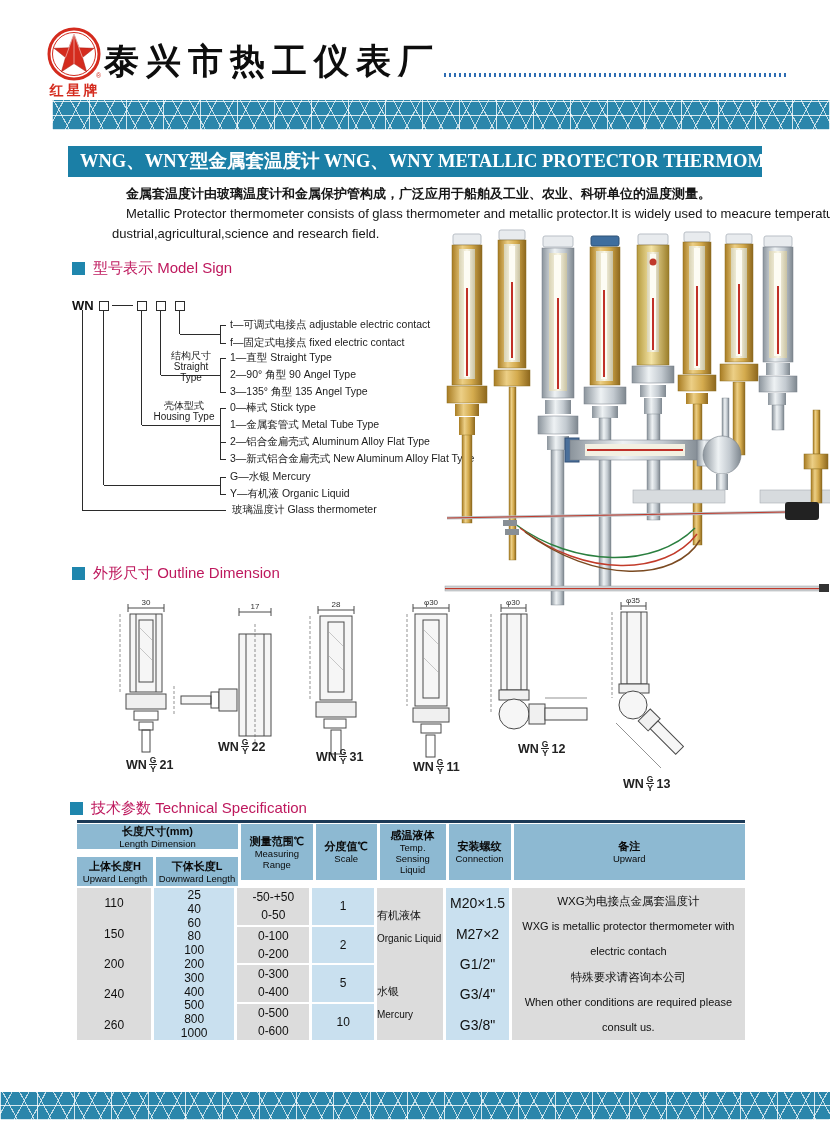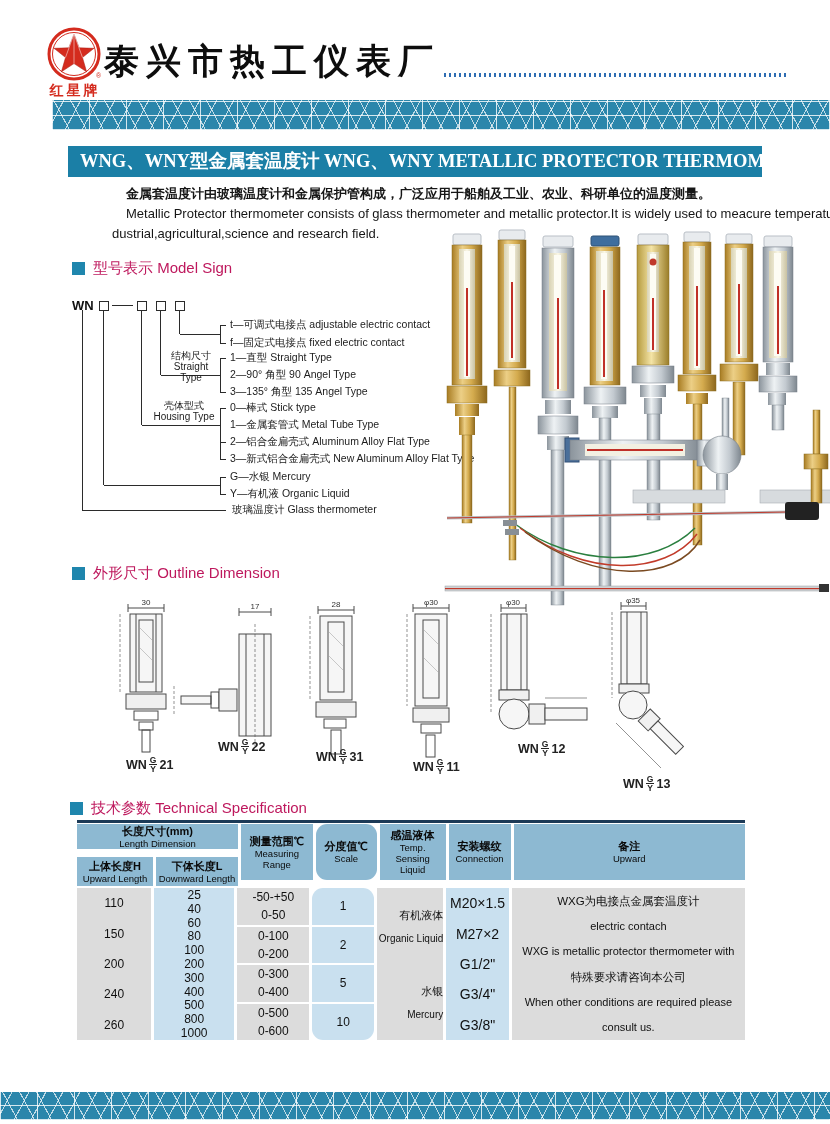--- a/index.html
+++ b/index.html
@@ -61,30 +61,30 @@
   .tbl-rule{height:3px;background:#1c3a57;}
   .thead{display:flex;gap:3px;margin-top:1px;}
   .th{background:#8db9d2;display:flex;flex-direction:column;align-items:center;
       justify-content:center;text-align:center;color:#0a0a0a;box-sizing:border-box;}
   .th .zh{font-size:11px;font-weight:bold;line-height:13px;}
   .th .en{font-size:9.5px;line-height:11px;}
   .th-tall{height:56px;}
   .col12{width:161px;display:flex;flex-direction:column;gap:8px;}
   .th-group{height:25px;}
   .th-subrow{display:flex;gap:3px;height:29px;}
-  .w1{width:76px;} .w2{width:82px;} .w3{width:74px;} .w4{width:63px;border-radius:11px;}
+  .w1{width:76px;} .w2{width:82px;} .w3{width:74px;} .w4{width:63px;}
   .w5{width:68px;} .w6{width:64px;} .w7{width:239px;}
   .tbody{display:flex;gap:3px;margin-top:2px;height:152px;}
   .bg-g{background:#dcdcdc;} .bg-b{background:#c9e0ef;}
   .colv{display:flex;flex-direction:column;box-sizing:border-box;}
   .cell{flex:1;display:flex;align-items:center;justify-content:center;
       font-size:12px;color:#101010;line-height:12px;}
   .rg{flex:1;display:flex;flex-direction:column;border-bottom:2px solid #fff;box-sizing:border-box;}
   .rg:last-child{border-bottom:none;}
-  .lh{flex:1;display:flex;flex-direction:column;align-items:flex-end;justify-content:center;gap:10px;}
+  .lh{flex:1;display:flex;flex-direction:column;align-items:flex-start;justify-content:center;gap:10px;}
   .lh .zh{font-size:11px;} .lh .en{font-size:10px;}
   .conncell{font-size:14px;}
   .notecell{font-size:11px;} .notecell.zh{font-size:11.5px;}
 </style>
 </head>
 <body>
 
 <div class="page">
 
   <svg class="abs" style="left:46px;top:26px" width="58" height="58" viewBox="0 0 58 58">
@@ -585,22 +585,22 @@
       </div>
       <div class="colv bg-b w6">
         <div class="cell conncell">M20×1.5</div>
         <div class="cell conncell">M27×2</div>
         <div class="cell conncell">G1/2"</div>
         <div class="cell conncell">G3/4"</div>
         <div class="cell conncell">G3/8"</div>
       </div>
       <div class="colv bg-g w7">
         <div class="cell notecell zh">WXG为电接点金属套温度计</div>
+        <div class="cell notecell">WXG is metallic protector thermometer with</div>
         <div class="cell notecell">electric contach</div>
-        <div class="cell notecell">WXG is metallic protector thermometer with</div>
         <div class="cell notecell zh">特殊要求请咨询本公司</div>
         <div class="cell notecell">When other conditions are required please</div>
         <div class="cell notecell">consult us.</div>
       </div>
     </div>
   </div>
 
   <div class="abs band band-bottom"></div>
 </div>
 

